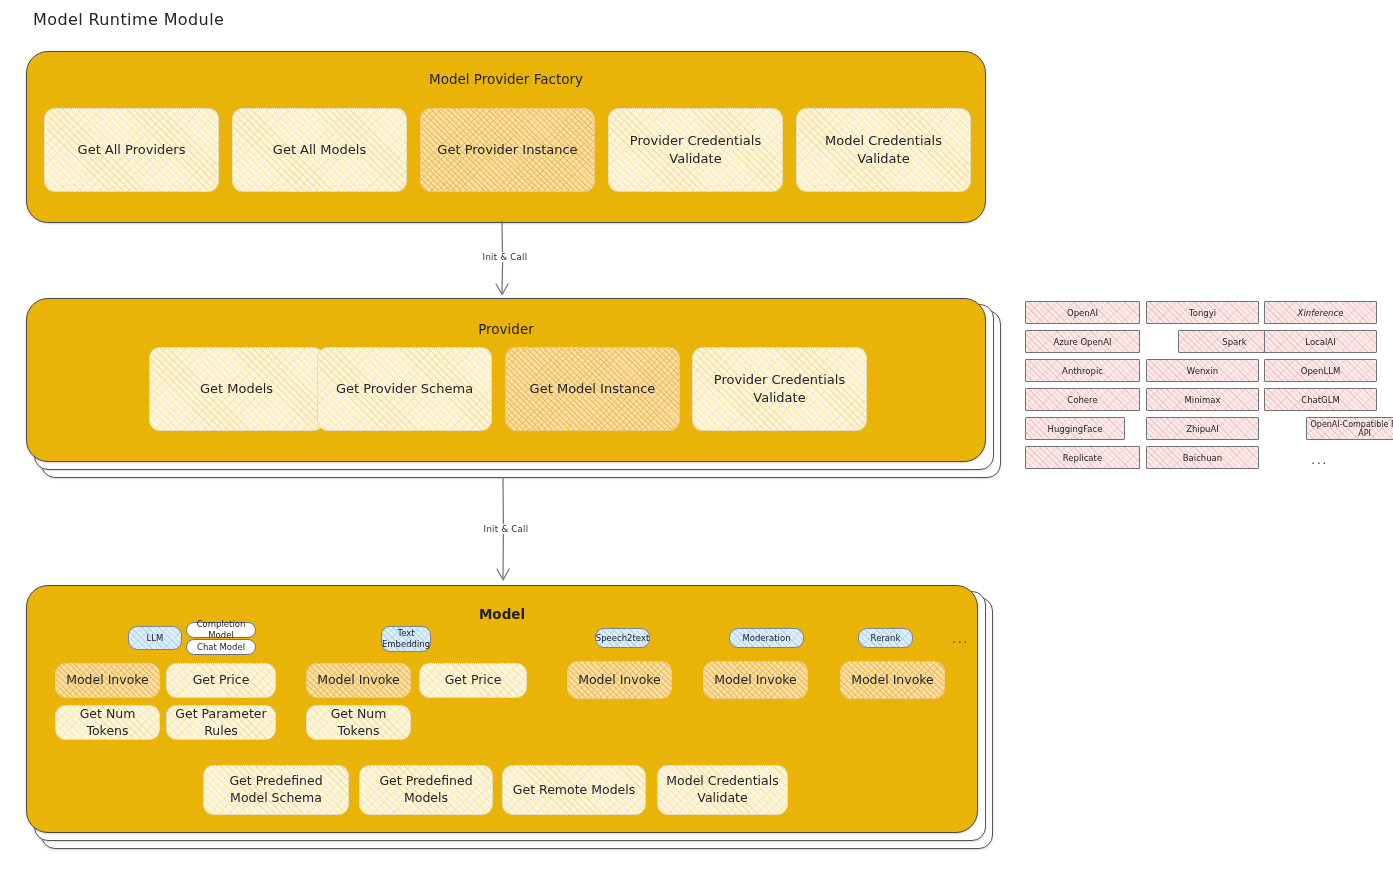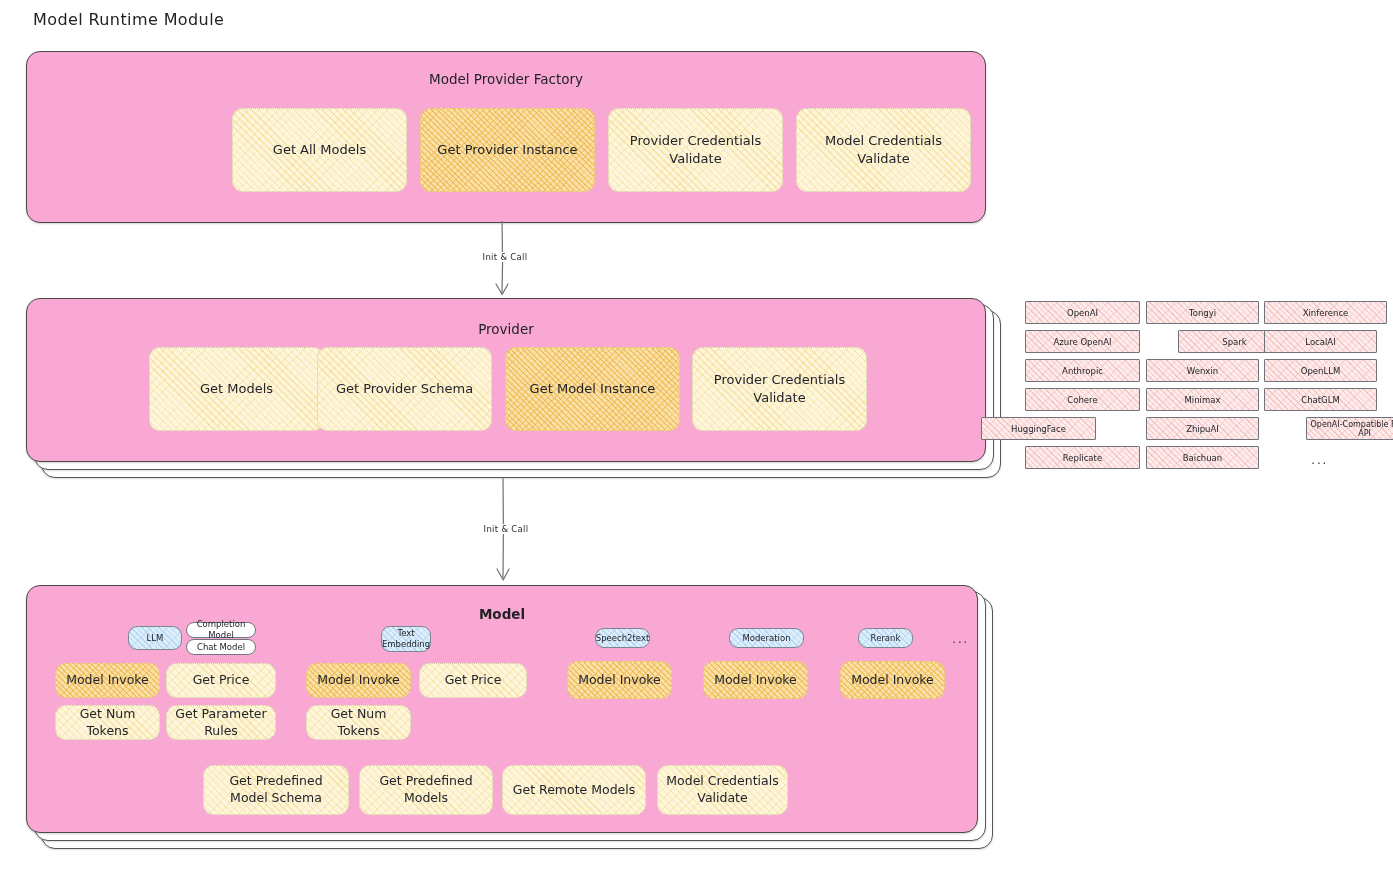--- a/index.html
+++ b/index.html
@@ -15,23 +15,23 @@
   
   .page-title{
     position:absolute;left:33px;top:10px;
     font-size:16px;color:#1f2023;letter-spacing:.4px;
     font-family:"DejaVu Sans","Liberation Sans",sans-serif;
   }
 
   
   .panel{
     position:absolute;
-    background:#f9a8d4;
+    background:#eab308;
     border:1.3px solid #4a4a4a;
-    border-radius:14px;
+    border-radius:22px;
     box-shadow:0 1px 2px rgba(0,0,0,.18);
   }
   .panel-title{
     position:absolute;left:0;right:0;
     text-align:center;font-size:13.5px;color:#1f2023;
   }
   
   .stack-layer{
     position:absolute;
     background:#fff;
@@ -113,20 +113,21 @@
 <body>
 
 <div class="canvas">
 
   <div class="page-title">Model Runtime Module</div>
 
   <div class="panel" style="left:26px;top:51px;width:958px;height:170px;">
     <div class="panel-title" style="top:19px;">Model Provider Factory</div>
   </div>
 
+  <div class="chip" style="left:44px;top:108px;width:175px;height:84px;">Get All Providers</div>
   <div class="chip" style="left:232px;top:108px;width:175px;height:84px;">Get All Models</div>
   <div class="chip hl" style="left:420px;top:108px;width:175px;height:84px;">Get Provider Instance</div>
   <div class="chip" style="left:608px;top:108px;width:175px;height:84px;">Provider Credentials Validate</div>
   <div class="chip" style="left:796px;top:108px;width:175px;height:84px;">Model Credentials Validate</div>
 
   <svg style="position:absolute;left:480px;top:221px;width:46px;height:78px;overflow:visible;">
     <path d="M22 0 L22.6 40 M22.6 40 L22 72" stroke="#6d7075" stroke-width="1.2" fill="none"></path>
     <path d="M16 63 L22.2 73.5 L28 63" stroke="#6d7075" stroke-width="1.2" fill="none" stroke-linecap="round" stroke-linejoin="round"></path>
   </svg>
   <div class="arrow-label" style="left:462px;top:252px;width:80px;">Init &amp; Call</div>
@@ -141,31 +142,31 @@
   <div class="chip" style="left:317px;top:347px;width:175px;height:84px;">Get Provider Schema</div>
   <div class="chip hl" style="left:505px;top:347px;width:175px;height:84px;">Get Model Instance</div>
   <div class="chip" style="left:692px;top:347px;width:175px;height:84px;">Provider Credentials Validate</div>
 
   <div>
 
     <div class="pill" style="left:1025px;top:301px;width:115px;height:23px;">OpenAI</div>
     <div class="pill" style="left:1025px;top:330px;width:115px;height:23px;">Azure OpenAI</div>
     <div class="pill" style="left:1025px;top:359px;width:115px;height:23px;">Anthropic</div>
     <div class="pill" style="left:1025px;top:388px;width:115px;height:23px;">Cohere</div>
-    <div class="pill" style="left:981px;top:417px;width:115px;height:23px;">HuggingFace</div>
+    <div class="pill" style="left:1025px;top:417px;width:100px;height:23px;">HuggingFace</div>
     <div class="pill" style="left:1025px;top:446px;width:115px;height:23px;">Replicate</div>
 
     <div class="pill" style="left:1146px;top:301px;width:113px;height:23px;">Tongyi</div>
     <div class="pill" style="left:1146px;top:330px;width:113px;height:23px;margin-left:32px;">Spark</div>
     <div class="pill" style="left:1146px;top:359px;width:113px;height:23px;">Wenxin</div>
     <div class="pill" style="left:1146px;top:388px;width:113px;height:23px;">Minimax</div>
     <div class="pill" style="left:1146px;top:417px;width:113px;height:23px;">ZhipuAI</div>
     <div class="pill" style="left:1146px;top:446px;width:113px;height:23px;">Baichuan</div>
 
-    <div class="pill" style="left:1264px;top:301px;width:123px;height:23px;">Xinference</div>
+    <div class="pill" style="left:1264px;top:301px;width:113px;height:23px;font-style:italic;">Xinference</div>
     <div class="pill" style="left:1264px;top:330px;width:113px;height:23px;">LocalAI</div>
     <div class="pill" style="left:1264px;top:359px;width:113px;height:23px;">OpenLLM</div>
     <div class="pill" style="left:1264px;top:388px;width:113px;height:23px;">ChatGLM</div>
     <div class="pill" style="left:1262px;top:417px;width:117px;height:23px;font-size:8px;margin-left:44px;">OpenAI-Compatible Restful API</div>
     <div class="ellipsis" style="left:1311px;top:452px;">...</div>
   </div>
 
   <svg style="position:absolute;left:480px;top:477px;width:46px;height:108px;overflow:visible;">
     <path d="M23 0 L23.4 52 M23.4 52 L23 101" stroke="#6d7075" stroke-width="1.2" fill="none"></path>
     <path d="M17 92 L23.2 103 L29 92" stroke="#6d7075" stroke-width="1.2" fill="none" stroke-linecap="round" stroke-linejoin="round"></path>

